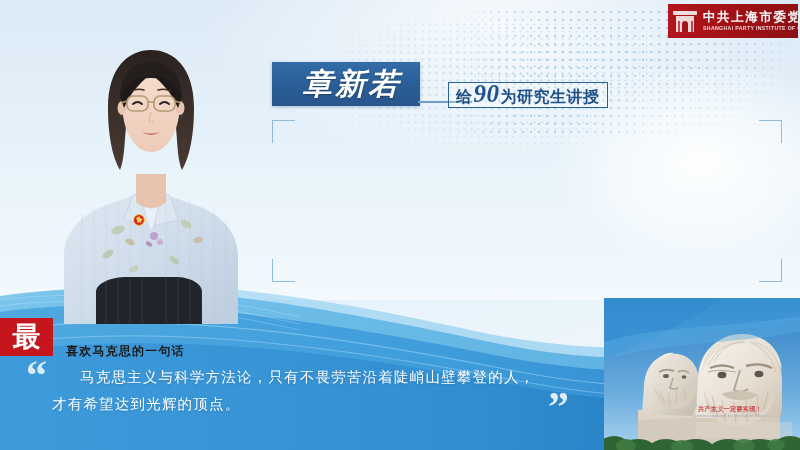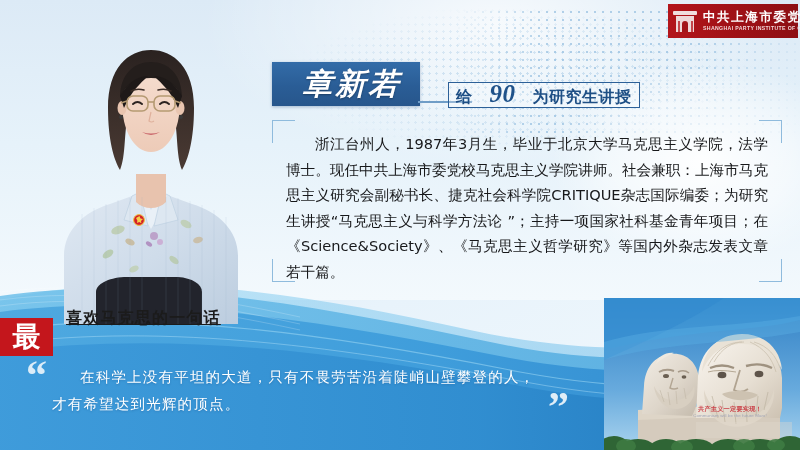--- a/index.html
+++ b/index.html
@@ -134,21 +134,21 @@
     background: rgba(255,255,255,0.25);
   }
   .subtitle-box .st {
     color: #1e4f85; font-size: 16px; font-weight: bold;
     letter-spacing: 0.5px; white-space: nowrap;
     display: flex; align-items: baseline;
   }
   .subtitle-box .big90 {
     font-family: "Liberation Serif", "DejaVu Serif", serif;
     font-size: 25px; font-weight: bold; font-style: italic;
-    color: #1f528a; margin: 0 17px; line-height: 0.9;
+    color: #1f528a; margin: 0 1px; line-height: 0.9;
   }
 
   
   .bio-box {
     position: absolute; left: 272px; top: 120px;
     width: 510px; height: 162px;
   }
   .corner {
     position: absolute; width: 22px; height: 22px;
     border-color: #8fbbdd; border-style: solid; border-width: 0;
@@ -174,26 +174,25 @@
     width: 53px; height: 38px;
     background: #c4161c;
     display: flex; align-items: center; justify-content: center;
   }
   .red-badge span {
     color: #ffffff; font-size: 28px; font-weight: bold;
     font-family: "DejaVu Sans", "Liberation Sans", sans-serif;
     line-height: 1;
   }
   .quote-heading {
-    position: absolute; left: 66px; top: 308px;
-    color: #1b1b1b; font-size: 16px; font-weight: bold;
+    position: absolute; left: 66px; top: 343px;
+    color: #1b1b1b; font-size: 12px; font-weight: bold;
     letter-spacing: 1.2px;
     font-family: "DejaVu Sans", "Liberation Sans", sans-serif;
     white-space: nowrap;
-    text-decoration: underline;
   }
   .quote-open {
     position: absolute; left: 26px; top: 354px;
     color: #ffffff; opacity: 0.82;
     font-family: "Liberation Serif", "DejaVu Serif", serif;
     font-size: 42px; font-weight: bold; line-height: 1;
   }
   .quote-close {
     position: absolute; left: 548px; top: 386px;
     color: #ffffff; opacity: 0.85;
@@ -403,29 +402,28 @@
       <span class="big90">90</span>
       <span>为研究生讲授</span>
     </div>
   </div>
 
   <div class="bio-box">
     <span class="corner tl"></span>
     <span class="corner tr"></span>
     <span class="corner bl"></span>
     <span class="corner br"></span>
-    <div class="bio-text">浙江台州人，1987年3月生，毕业于北京大学马克思主义学院，法学博士。现任中共上海市委党校马克思主义学院讲师。社会兼职：上海市马克思主义研究会副秘书长、捷克社会科学院CRITIQUE杂志国际编委；为研究生讲授“马克思主义与科学方法论 ”；主持一项国家社科基金青年项目；在《Science&amp;Society》、《马克思主义哲学研究》等国内外杂志发表文章若干篇。</div>
   </div>
 
   <div class="red-badge">
     <span>最</span>
   </div>
   <div class="quote-heading">喜欢马克思的一句话</div>
   <div class="quote-open">“</div>
-  <div class="quote-body">在科学上没有平坦的大道，只有不畏劳苦沿着陡峭山壁攀登的人，才有希望达到光辉的顶点。</div>
+  <div class="quote-body">马克思主义与科学方法论，只有不畏劳苦沿着陡峭山壁攀登的人，才有希望达到光辉的顶点。</div>
   <div class="quote-close">”</div>
 
   <svg class="monument" viewBox="0 0 196 152">
     <defs>
       <linearGradient id="skyM" x1="0" y1="0" x2="0" y2="1">
         <stop offset="0%" stop-color="#2f7fc4"></stop>
         <stop offset="60%" stop-color="#67aadd"></stop>
         <stop offset="100%" stop-color="#a9d3ee"></stop>
       </linearGradient>
       <linearGradient id="stoneA" x1="0" y1="0" x2="1" y2="1">

